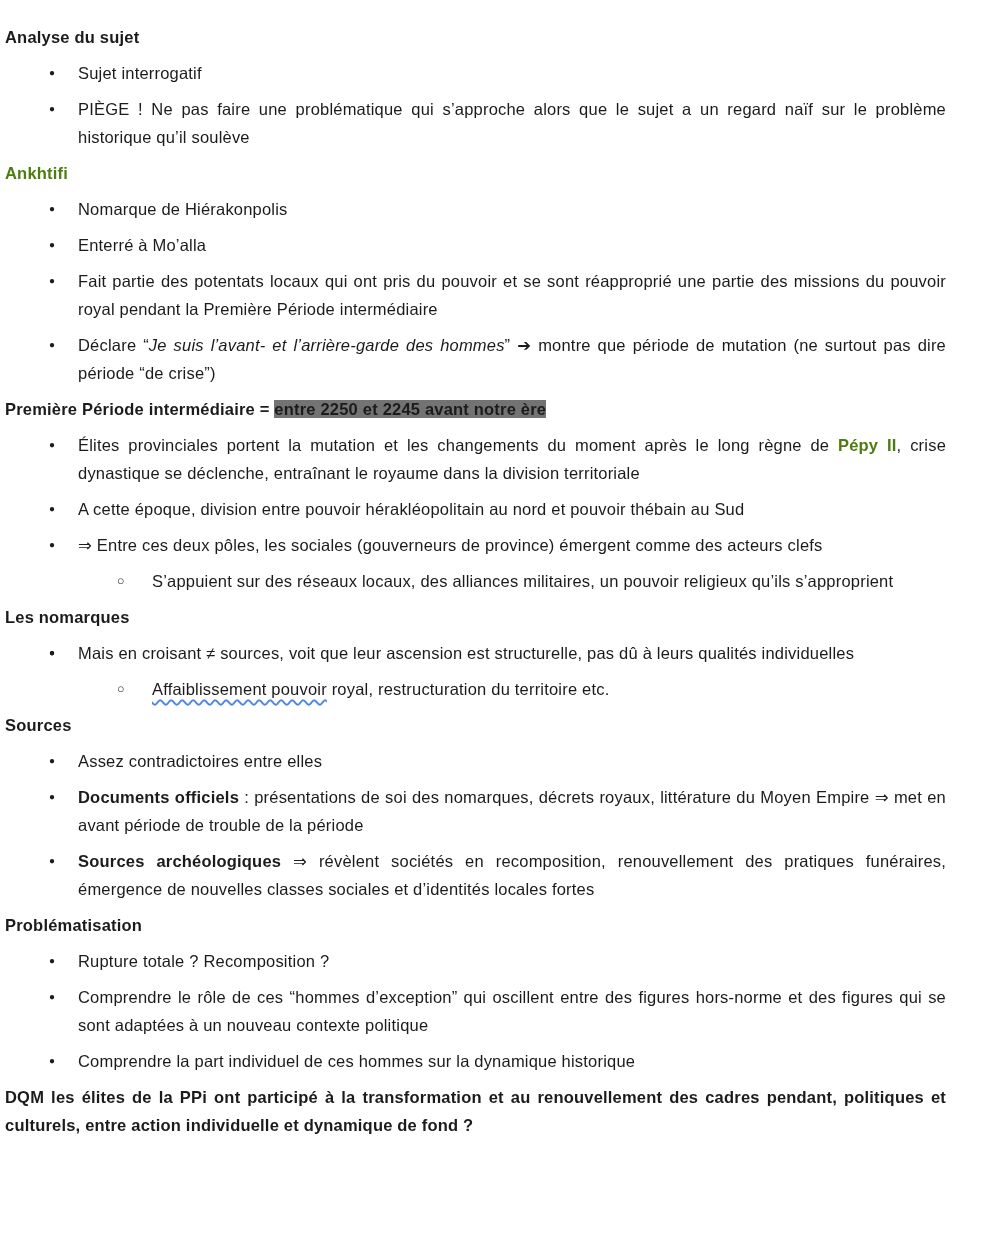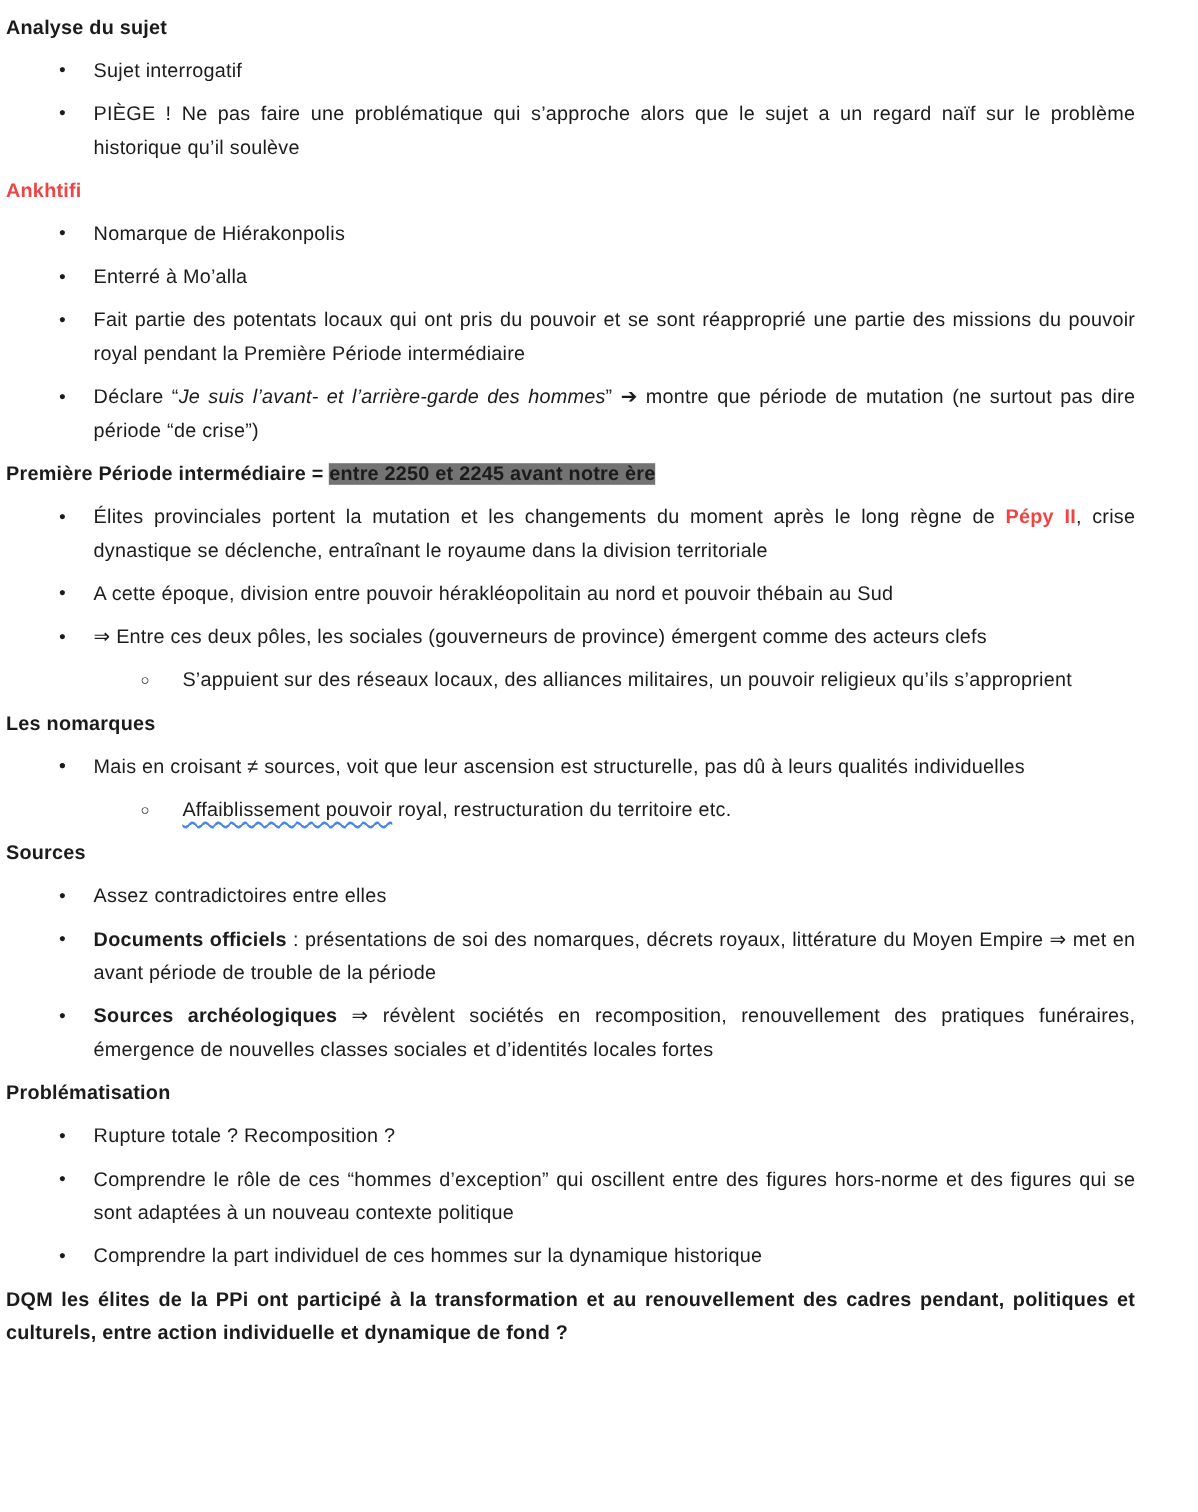--- a/index.html
+++ b/index.html
@@ -1,32 +1,32 @@
 <!DOCTYPE html>
 <html lang="fr"><head>
 <meta charset="utf-8">
 <style>
   html, body { margin: 0; padding: 0; background: #ffffff; }
   .doc {
     box-sizing: border-box;
     width: 974px;
     min-height: 1260px;
-    padding: 9px 28px 10px 5px;
+    padding: 23px 28px 10px 5px;
     font-family: "Liberation Sans", "DejaVu Sans", sans-serif;
     font-size: 16.5px;
     line-height: 28px;
     letter-spacing: 0.2px;
     color: #1b1b1b;
     background: #ffffff;
   }
   .doc p { margin: 0 0 8px 0; text-align: justify; }
   .h  { font-weight: 700; }
   .bold { font-weight: 700; }
   .it { font-style: italic; }
-  .purple { color: #ef4444; }
+  .purple { color: #4d7c0f; }
   .hl { background-color: #737373; }
   .wavy {
     text-decoration-line: underline;
     text-decoration-style: wavy;
     text-decoration-color: #4a86e8;
     text-decoration-thickness: 1.5px;
     text-underline-offset: 4px;
   }
   .b1 { position: relative; padding-left: 73px; }
   .b2 { position: relative; padding-left: 147px; }

